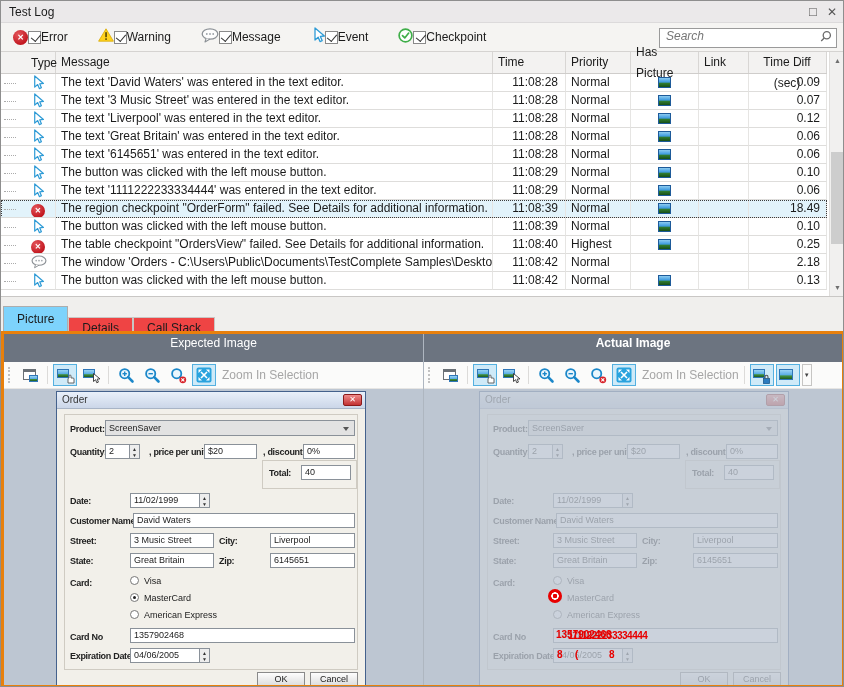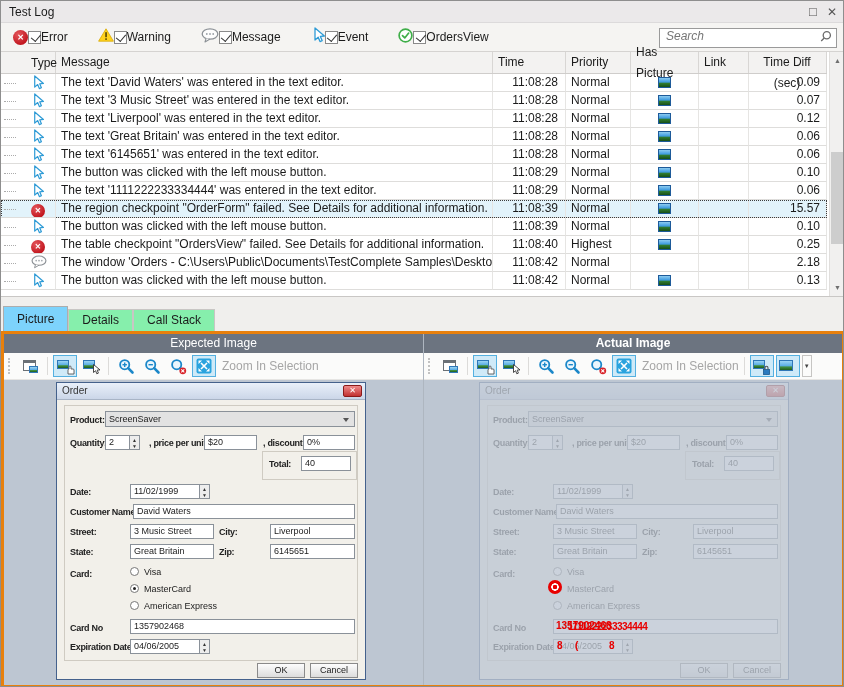--- a/index.html
+++ b/index.html
@@ -47,28 +47,28 @@
   
   .vscroll { position:absolute; right:0; top:0; width:16px; height:244px; background:#F1F0EF; border-left:1px solid #E0DEDC; }
   .sb-btn { position:absolute; left:0; width:15px; height:15px; text-align:center; color:#6F6F6F; font-size:7px; line-height:15px; }
   .sb-up { top:1px; } .sb-up::after { content:"▲"; }
   .sb-down { bottom:1px; } .sb-down::after { content:"▼"; }
   .sb-thumb { position:absolute; left:1px; top:100px; width:13px; height:92px; background:#CDCDCD; }
 
   
   .gapstrip { position:absolute; left:0; top:296px; width:100%; height:8px; background:#F0EFED; }
   .tabs { position:absolute; left:0; top:304px; width:100%; height:26px; background:#F0EFED; display:flex; align-items:flex-end; padding-left:2px; }
-  .tab { font-size:12px; color:#1b1b1b; padding:0 13px; border:1px solid #C8C6C4; border-bottom:none; background:#86efac; height:22px; line-height:21px; }
+  .tab { font-size:12px; color:#1b1b1b; padding:0 13px; border:1px solid #C8C6C4; border-bottom:none; background:#ef4444; height:14px; line-height:21px; }
   .tab.active { background:#7dd3fc; border-color:#ADADAD; height:25px; line-height:24px; position:relative; z-index:2; }
 
   
   .imgpanel { position:absolute; left:0; top:330px; width:844px; height:357px; border:3px solid #E8800C; display:flex; background:#BDC6D2; }
   .pane { width:419px; display:flex; flex-direction:column; }
   .pane-actual { border-left:1px solid #AEB6C0; }
-  .pane-header { height:19px; background:#6C7480; color:#fff; font-size:12px; text-align:center; line-height:19px; }
+  .pane-header { height:28px; background:#6C7480; color:#fff; font-size:12px; text-align:center; line-height:19px; }
   .pane-actual .pane-header { font-weight:bold; }
   .tb { height:27px; background:#FBFBFA; border-bottom:1px solid #E6E5E3; display:flex; align-items:center; padding-left:2px; gap:2px; }
   .tbtn { width:24px; height:22px; display:flex; align-items:center; justify-content:center; border:1px solid transparent; }
   .tbtn.sel { background:#CFEAF8; border-color:#54B0E0; }
   .tsep { width:1px; height:18px; background:#DCDBD9; margin:0 3px; flex:none; }
   .grip { width:5px; height:16px; border-left:2px dotted #C2C2C2; margin:0 3px 0 2px; flex:none; }
   .zoom-label { color:#A6A6A6; font-size:12px; margin-left:4px; white-space:nowrap; }
   .mph { width:12px; height:9px; border:1px solid #2F77B8; background:linear-gradient(180deg,#9AD4F4 0%,#5FB0E6 50%,#3F8F3F 68%,#1F5C1F 100%); }
   .ico { position:relative; width:17px; height:14px; }
   .ico .mph { position:absolute; left:0; top:1px; }
@@ -154,21 +154,21 @@
           </svg></span>
       <span class="cb"></span>
       <span class="flabel">Event</span>
     </span>
     <span class="filter">
       <span><svg width="15" height="15" viewBox="0 0 16 16">
             <circle cx="8" cy="8" r="6.8" fill="#fff" stroke="#3FAE49" stroke-width="1.8"></circle>
             <path d="M4.8 8.2 L7.2 10.6 L11.4 5.4" fill="none" stroke="#3FAE49" stroke-width="1.8" stroke-linecap="round" stroke-linejoin="round"></path>
           </svg></span>
       <span class="cb"></span>
-      <span class="flabel">OrdersView</span>
+      <span class="flabel">Checkpoint</span>
     </span>
     <span class="search">
       <input placeholder="Search" style="">
       <svg width="12" height="12" viewBox="0 0 12 12">
           <circle cx="6.8" cy="5.2" r="3.6" fill="none" stroke="#6B6B6B" stroke-width="1.3"></circle>
           <line x1="4.2" y1="8" x2="1.2" y2="11" stroke="#6B6B6B" stroke-width="1.3"></line>
         </svg>
     </span>
   </div>
 
@@ -276,21 +276,21 @@
         </div>
         <div class="trow selected">
           <div class="cell c-type"><span class="stub"></span><span class="ic-err small"></span></div>
           <div class="cell c-msg">The region checkpoint "OrderForm" failed. See Details for additional information.</div>
           <div class="cell c-time">11:08:39</div>
           <div class="cell c-pri">Normal</div>
           <div class="cell c-pic">
             <span class="picthumb"></span>
           </div>
           <div class="cell c-link"></div>
-          <div class="cell c-diff">15.57</div>
+          <div class="cell c-diff">18.49</div>
         </div>
         <div class="trow">
           <div class="cell c-type"><span class="stub"></span><svg width="13" height="15" viewBox="0 0 14 16" style="vertical-align:top;">
               <path d="M4 1 L4 13 L7.2 10.2 L9 14.6 L11.2 13.7 L9.4 9.4 L13.4 9 Z" fill="#fff" stroke="#2E9BD6" stroke-width="1.3" stroke-linejoin="round"></path>
             </svg></div>
           <div class="cell c-msg">The button was clicked with the left mouse button.</div>
           <div class="cell c-time">11:08:39</div>
           <div class="cell c-pri">Normal</div>
           <div class="cell c-pic">
             <span class="picthumb"></span>

